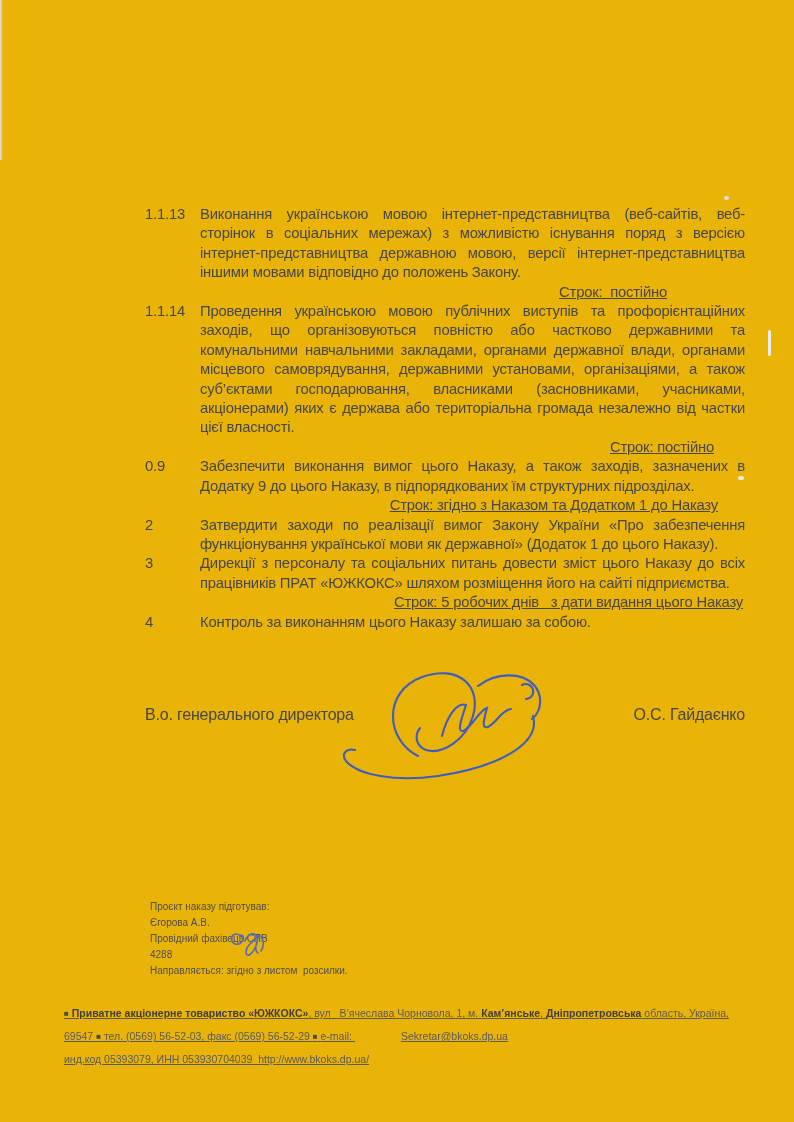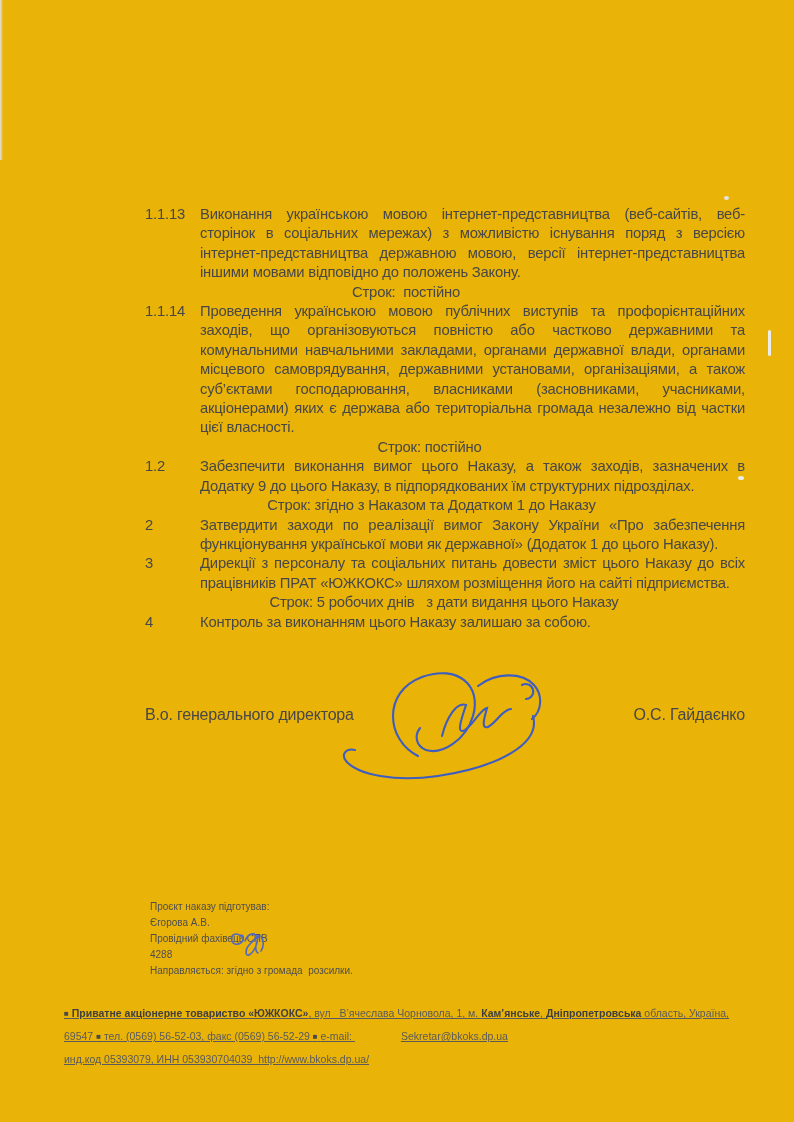--- a/index.html
+++ b/index.html
@@ -18,21 +18,21 @@
   .speck.c{left:738px;top:476px;width:6px;height:4px;background:#ebebe9;}
 
   
   .doc{
     position:absolute;left:145px;top:205px;width:600px;
     font-size:14.8px;line-height:19.4px;letter-spacing:-0.2px;
   }
   .item{display:flex;}
   .item .num{flex:0 0 55px;width:55px;}
   .item .txt{flex:1;text-align:justify;}
-  .strok{text-align:center;white-space:pre-wrap;}
+  .strok{text-align:right;white-space:pre-wrap;text-decoration:underline;}
   .strok.s0{padding-right:78px;}
   .strok.s1{padding-right:31px;}
   .strok.s2{padding-right:27px;}
   .strok.s4{padding-right:2px;}
 
   
   .sig-row{
     position:absolute;left:145px;top:705px;width:600px;
     display:flex;justify-content:space-between;
     font-size:16px;line-height:19px;letter-spacing:-0.2px;
@@ -76,21 +76,21 @@
     </div>
     <div class="strok s0">Строк:  постійно</div>
 
     <div class="item">
       <div class="num">1.1.14</div>
       <div class="txt">Проведення українською мовою публічних виступів та профорієнтаційних заходів, що організовуються повністю або частково державними та комунальними навчальними закладами, органами державної влади, органами місцевого самоврядування, державними установами, організаціями, а також суб’єктами господарювання, власниками (засновниками, учасниками, акціонерами) яких є держава або територіальна громада незалежно від частки цієї власності.</div>
     </div>
     <div class="strok s1">Строк: постійно</div>
 
     <div class="item">
-      <div class="num">1.2</div>
+      <div class="num">0.9</div>
       <div class="txt">Забезпечити виконання вимог цього Наказу, а також заходів, зазначених в Додатку 9 до цього Наказу, в підпорядкованих їм структурних підрозділах.</div>
     </div>
     <div class="strok s2">Строк: згідно з Наказом та Додатком 1 до Наказу</div>
 
     <div class="item">
       <div class="num">2</div>
       <div class="txt">Затвердити заходи по реалізації вимог Закону України «Про забезпечення функціонування української мови як державної» (Додаток 1 до цього Наказу).</div>
     </div>
 
     <div class="item">
@@ -119,21 +119,21 @@
       <path d="M192,27 a 7.5,7.5 0 1 1 4,14"></path>
       <path d="M203,58 C 211,86 168,109 108,118 C 65,124 28,117 16,103 C 11,96 16,90 25,92"></path>
     </svg>
   </div>
 
   <div class="prep">
     <div class="line">Проєкт наказу підготував:</div>
     <div class="line">Єгорова А.В.</div>
     <div class="line">Провідний фахівець СПВ</div>
     <div class="line">4288</div>
-    <div class="line">Направляється: згідно з громада  розсилки.</div>
+    <div class="line">Направляється: згідно з листом  розсилки.</div>
     <div class="prep-ink">
       <svg viewBox="0 0 44 32" xmlns="http://www.w3.org/2000/svg" fill="none" stroke="#5168c4" stroke-width="1.6" stroke-linecap="round">
         <path d="M14,10 C 8,4 2,8 4,14 C 6,19 13,18 15,13 C 16,10 15,8 13,8"></path>
         <path d="M17,14 C 20,6 27,5 29,10 C 31,16 25,26 21,28 C 17,29 17,22 21,18 L 31,8 C 28,16 26,24 30,26"></path>
         <path d="M33,9 C 36,13 36,20 33,24"></path>
       </svg>
     </div>
   </div>
 
   <div class="footer">

